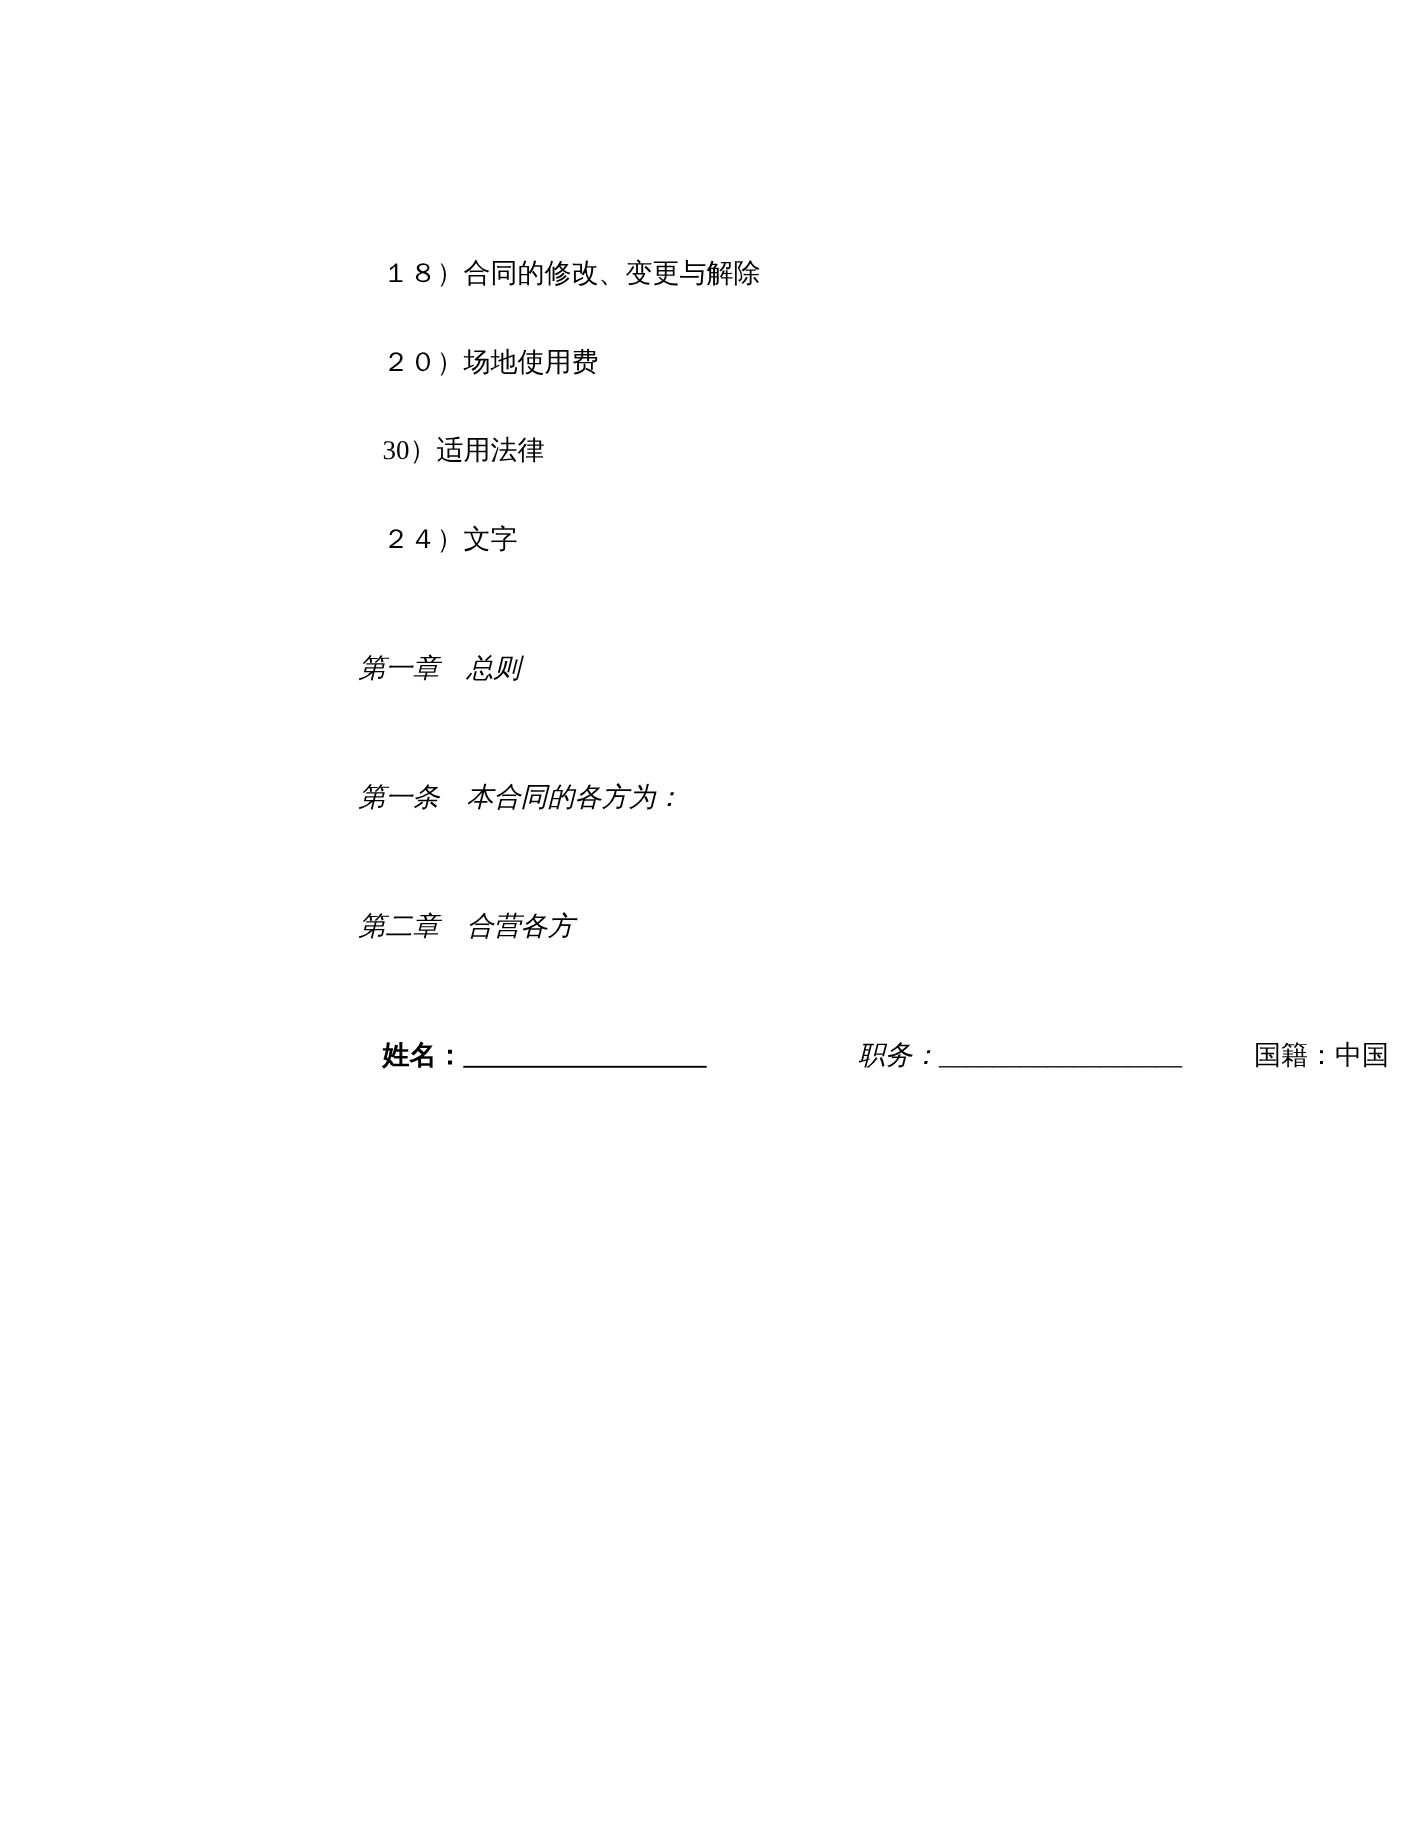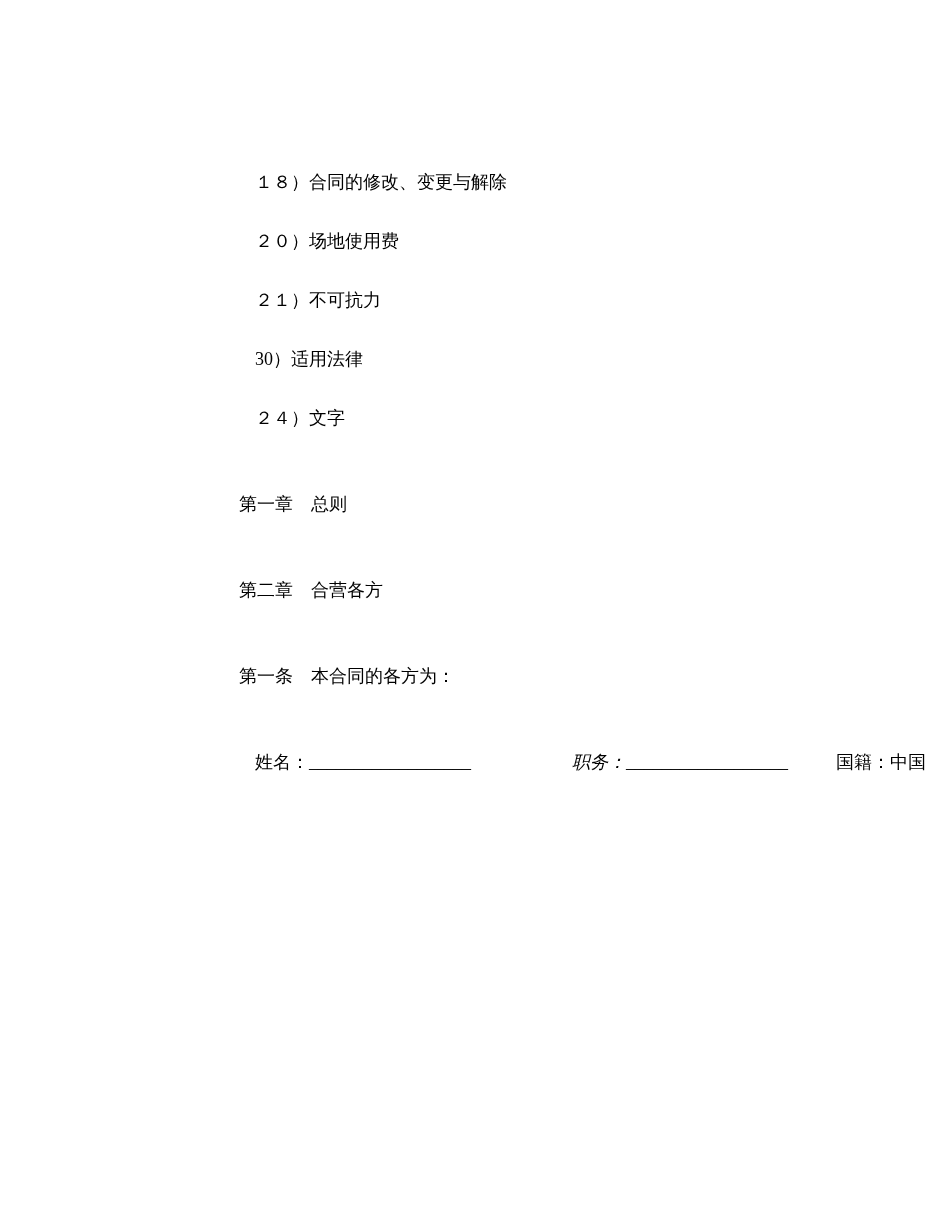--- a/index.html
+++ b/index.html
@@ -19,52 +19,52 @@
     padding: 97px 135px 0 135px;
     font-size: 18px;
     line-height: 43px;
   }
   .line {
     text-indent: 40px;
     white-space: nowrap;
   }
   .gap {
     margin-top: 43px;
+    font-style: italic;
   }
   .para {
     margin-top: 43px;
     text-indent: 40px;
     text-align: justify;
   }
   .sig {
     margin-top: 43px;
     padding-left: 40px;
     white-space: nowrap;
   }
-  .sig-name { margin-right: 85px; }
+  .sig-name { margin-right: 85px; font-weight: bold; }
   .sig-pos  { margin-right: 32px; font-style: italic; }
 </style>
 </head>
 <body>
 
 <div class="page">
 
   <div>
     <p class="line">１８）合同的修改、变更与解除</p>
     <p class="line">２０）场地使用费</p>
-    <p class="line">２１）不可抗力</p>
     <p class="line">30）适用法律</p>
     <p class="line">２４）文字</p>
   </div>
 
   <p class="line gap">第一章　总则</p>
 
 
+  <p class="line gap">第一条　本合同的各方为：</p>
+
   <p class="line gap">第二章　合营各方</p>
-
-  <p class="line gap">第一条　本合同的各方为：</p>
 
 
   <p class="sig">
     <span class="sig-name">姓名：__________________</span><span class="sig-pos">职务：__________________</span><span>国籍：中国</span>
   </p>
 
 </div>
 
 </body></html>

